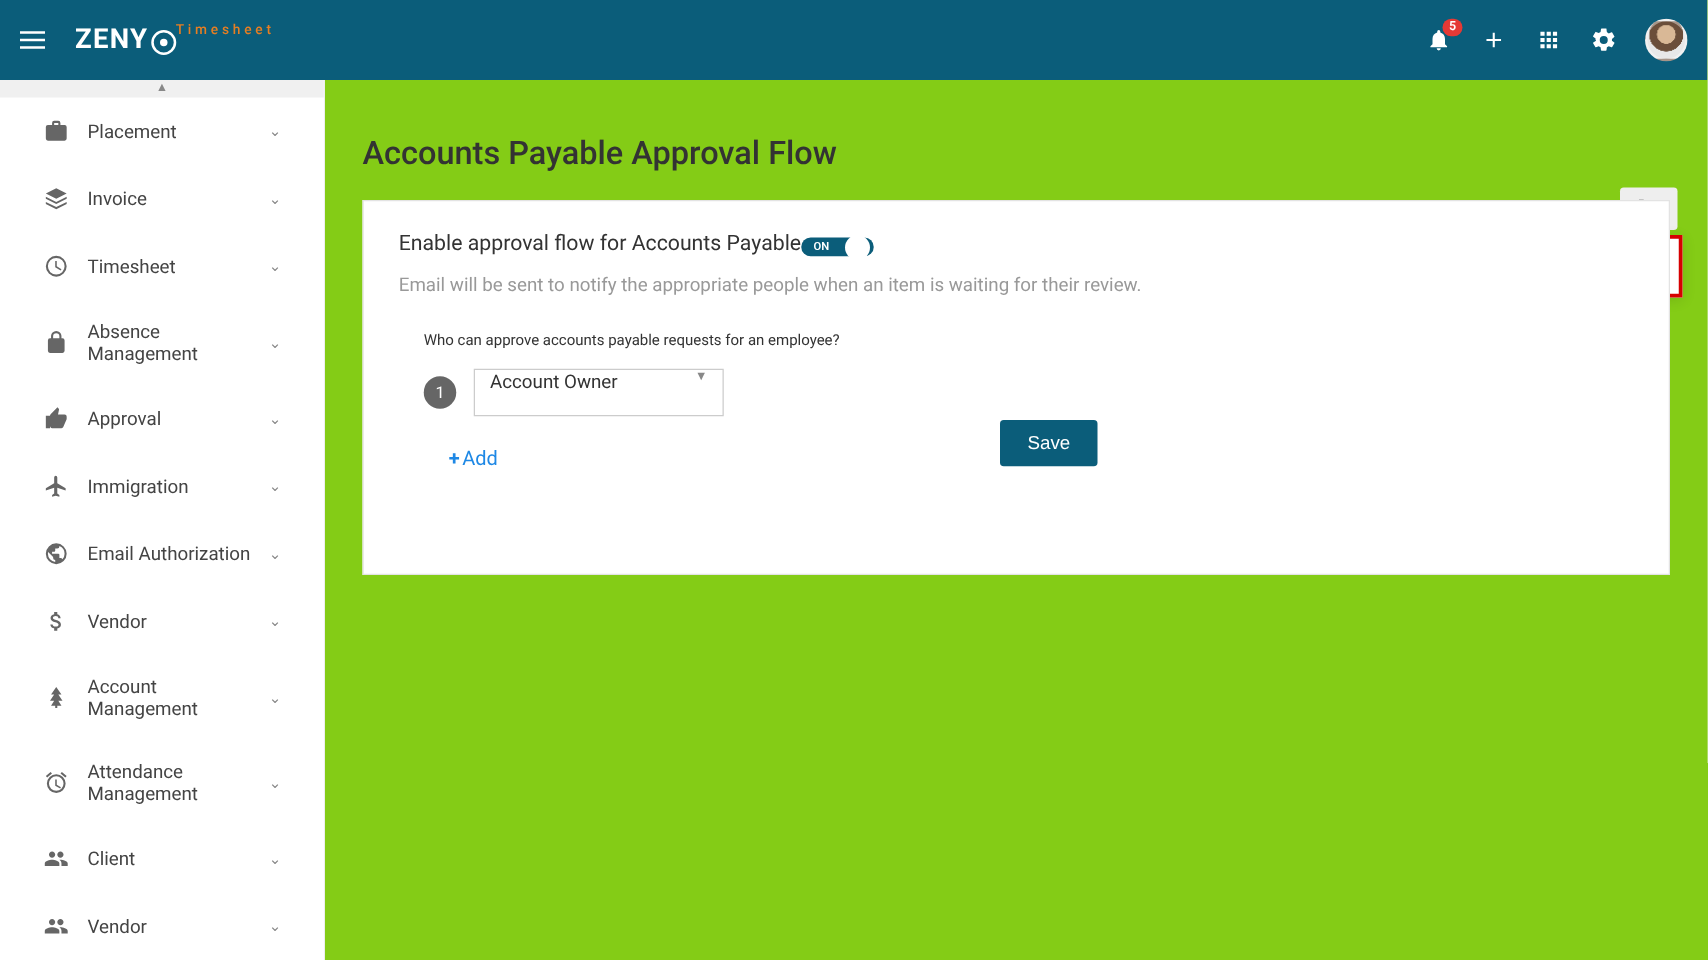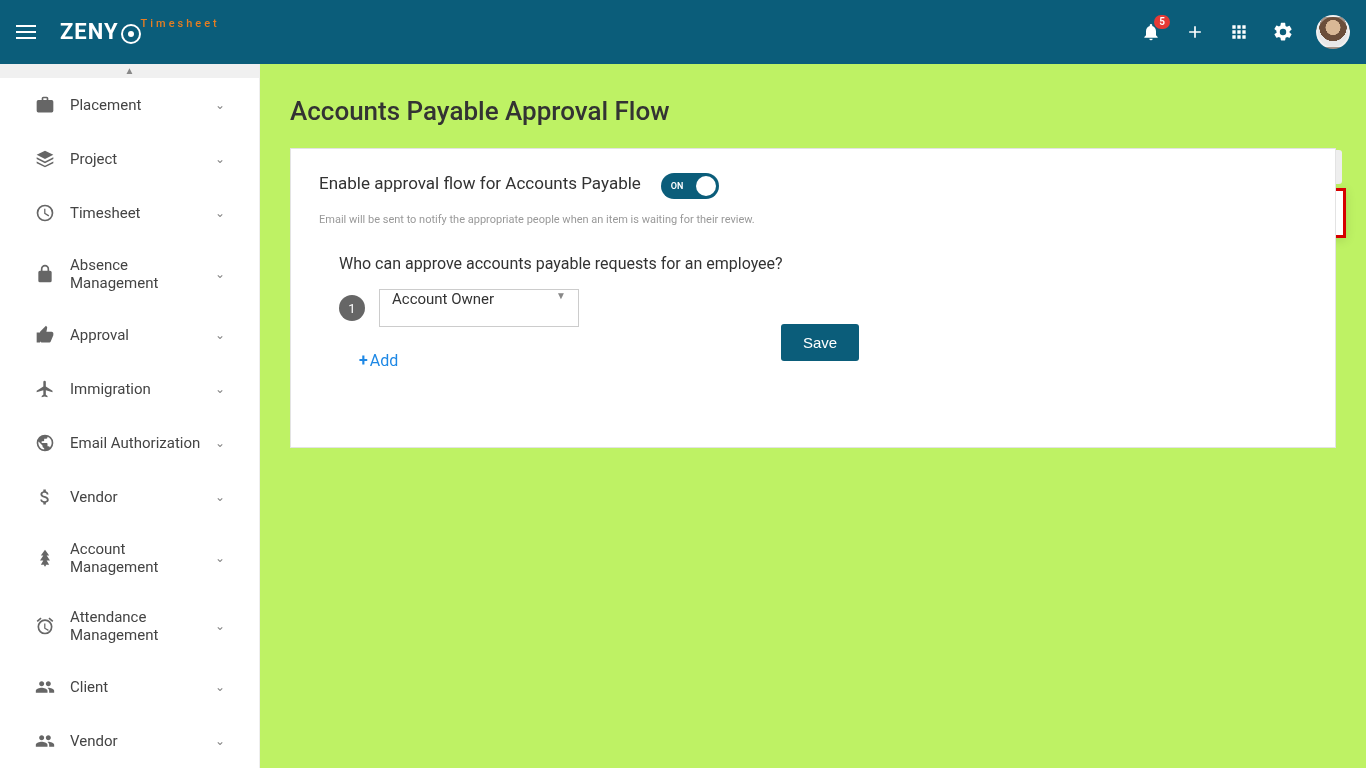--- a/index.html
+++ b/index.html
@@ -63,58 +63,58 @@
   .nav-item {
     display:flex; align-items:center;
     padding: 16px 34px;
     color:#555; cursor:pointer;
     font-size:15px;
   }
   .nav-item .nicon { width:22px; height:22px; margin-right:14px; color:#666; flex-shrink:0; display:flex; align-items:center; justify-content:center;}
   .nav-item .label { flex:1; color:#444; }
   .nav-item .chev { color:#888; font-size:12px;}
   .main {
-    flex:1; padding:32px 30px; overflow:auto; position:relative;
-    background:#bef264;
+    flex:1; padding:44px 30px; overflow:auto; position:relative;
+    background:#84cc16;
   }
   .page-title { font-size:26px; color:#333; font-weight:500; margin-bottom:22px;}
   .card {
     background:#fff; border:1px solid #e3e3e3;
     padding:24px 28px 40px; min-height:300px; position:relative;
   }
-  .row1 { display:flex; align-items:flex-start; gap:20px; margin-bottom:14px;}
+  .row1 { display:flex; align-items:flex-end; margin-bottom:14px;}
   .enable-label { font-size:17px; color:#333; }
   .toggle {
-    width:58px; height:26px; border-radius:14px;
+    width:58px; height:15px; border-radius:14px;
     background:#0b5d7a; position:relative; display:flex; align-items:center;
     color:#fff; font-size:9px; font-weight:600; padding-left:10px;
     cursor:pointer;
   }
   .toggle .knob {
     position:absolute; right:3px; width:20px; height:20px; border-radius:50%; background:#fff;
   }
-  .help-text { color:#999; font-size:11px; margin-bottom:28px; }
-  .question { font-size:16px; color:#333; margin-left:20px; margin-bottom:16px;}
+  .help-text { color:#999; font-size:15px; margin-bottom:28px; }
+  .question { font-size:12px; color:#333; margin-left:20px; margin-bottom:16px;}
   .approver-row { display:flex; align-items:center; gap:14px; margin-left:20px; margin-bottom:24px;}
   .step-badge {
     width:26px; height:26px; border-radius:50%; background:#666; color:#fff;
     display:flex; align-items:center; justify-content:center; font-size:13px;
   }
   .select {
     width:200px; height:38px; border:1px solid #ccc; background:#fff;
     display:flex; align-items:flex-start; padding:0 12px; font-size:15px; color:#333;
     justify-content:space-between; cursor:pointer;
   }
   .select .caret { color:#888; font-size:10px;}
   .add-link { color:#1e88e5; font-size:16px; cursor:pointer; margin-left:20px; display:inline-flex; align-items:center;}
   .add-link .plus { font-weight:700; margin-right:2px;}
   .save-btn {
     background:#0b5d7a; color:#fff; border:none;
     padding:10px 22px; font-size:15px; border-radius:3px; cursor:pointer;
-    position:absolute; left:490px; bottom:86px;
+    position:absolute; left:509px; bottom:86px;
   }
   .actions-row { display:flex; align-items:center; gap:220px; margin-left:20px;}
   .gear-dd {
     position:absolute; top:86px; right:24px;
     width:46px; height:34px; background:#eee; border-radius:3px;
     display:flex; align-items:center; justify-content:center; gap:4px;
     color:#888; cursor:pointer;
   }
   .dropdown-menu {
     position:absolute; top:124px; right:20px;
@@ -183,21 +183,21 @@
           </span>
           <span class="label">Placement</span>
           <span class="chev">⌄</span>
         </div>
         <div class="nav-item">
           <span class="nicon">
             <svg width="20" height="20" viewBox="0 0 24 24" fill="#666">
               <path d="M12 2 2 7l10 5 10-5-10-5zm0 13L2 10v2l10 5 10-5v-2l-10 5zm0 5L2 15v2l10 5 10-5v-2l-10 5z"></path>
             </svg>
           </span>
-          <span class="label">Project</span>
+          <span class="label">Invoice</span>
           <span class="chev">⌄</span>
         </div>
         <div class="nav-item">
           <span class="nicon">
             <svg width="20" height="20" viewBox="0 0 24 24" fill="#666">
               <path d="M12 2a10 10 0 1 0 0 20 10 10 0 0 0 0-20zm0 18a8 8 0 1 1 0-16 8 8 0 0 1 0 16zm.5-13H11v6l5.2 3.1.8-1.3-4.5-2.7V7z"></path>
             </svg>
           </span>
           <span class="label">Timesheet</span>
           <span class="chev">⌄</span>

